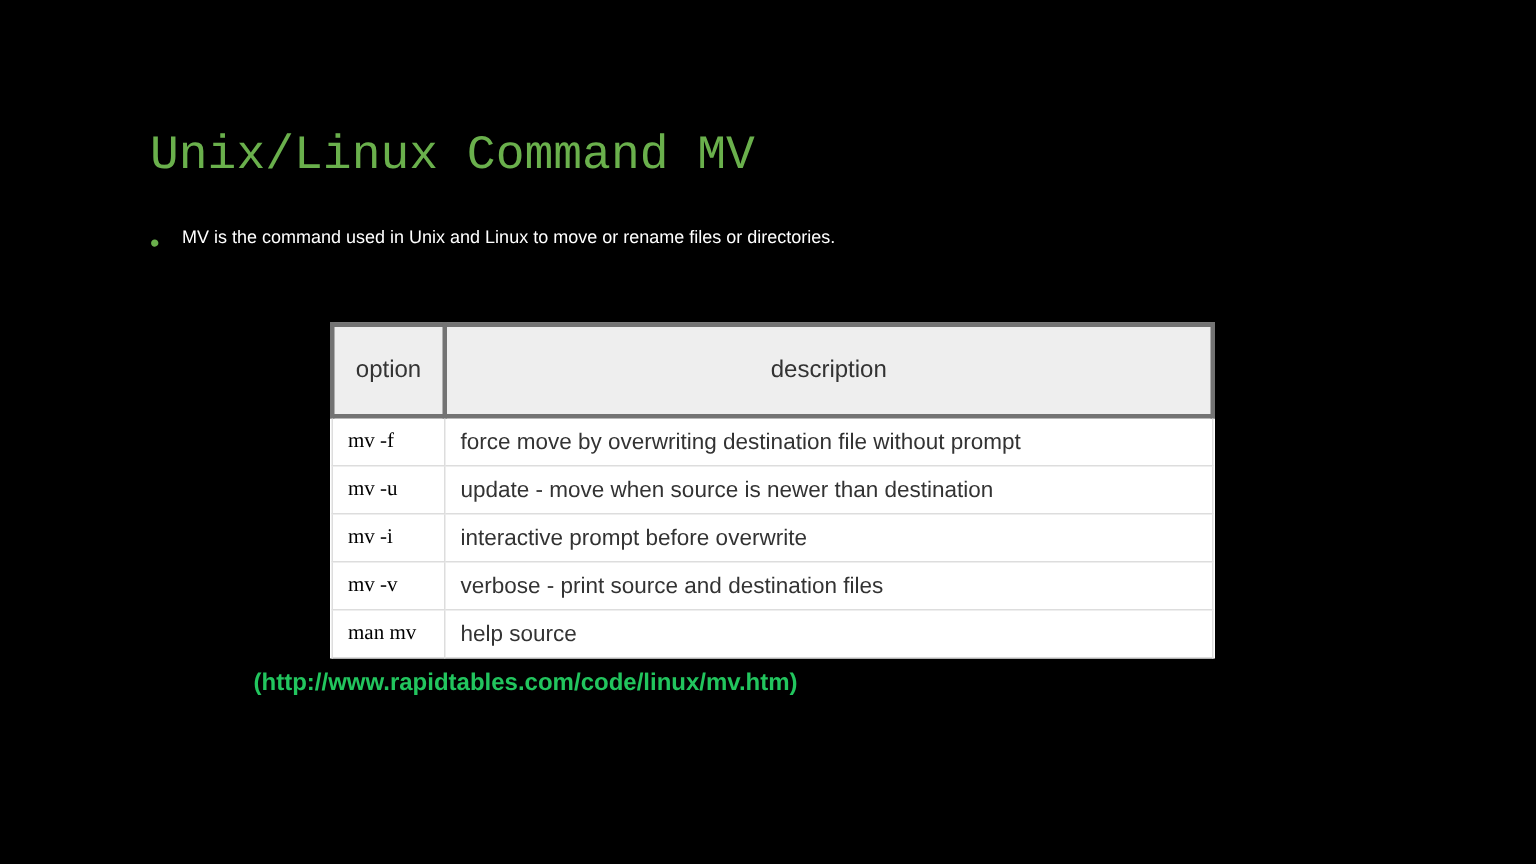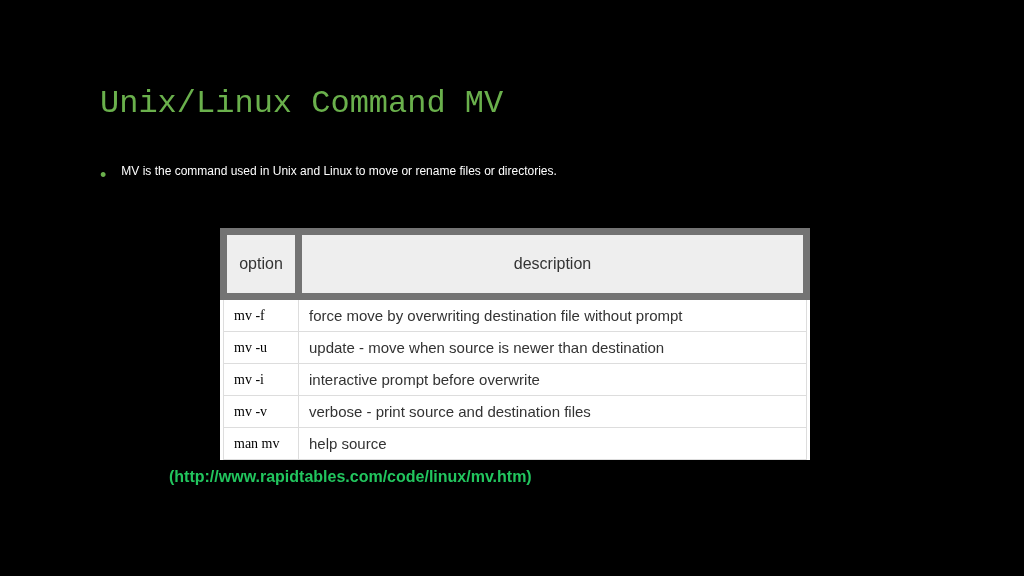--- a/index.html
+++ b/index.html
@@ -15,21 +15,21 @@
       overflow: hidden;
     }
     .slide {
       padding: 85px 100px 40px 100px;
     }
     .title {
       font-family: "Consolas", "Courier New", monospace;
       font-size: 32px;
       color: #6ab04c;
       font-weight: normal;
-      margin-bottom: 41px;
+      margin-bottom: 28px;
     }
     .bullet-row {
       display: flex;
       align-items: flex-start;
       margin-bottom: 40px;
     }
     .bullet {
       color: #6ab04c;
       font-size: 18px;
       margin-right: 15px;
@@ -50,21 +50,21 @@
       width: 590px;
       background: #ffffff;
       border: 1px solid #cccccc;
     }
     th {
       background: #eeeeee;
       color: #333333;
       font-weight: normal;
       font-size: 16px;
       padding: 20px 10px;
-      border: 7px solid #737373;
+      border: 3px solid #737373;
       text-align: center;
     }
     th:first-child {
       width: 75px;
     }
     td {
       padding: 7px 10px;
       border: 1px solid #dddddd;
       font-size: 15px;
       color: #333333;

